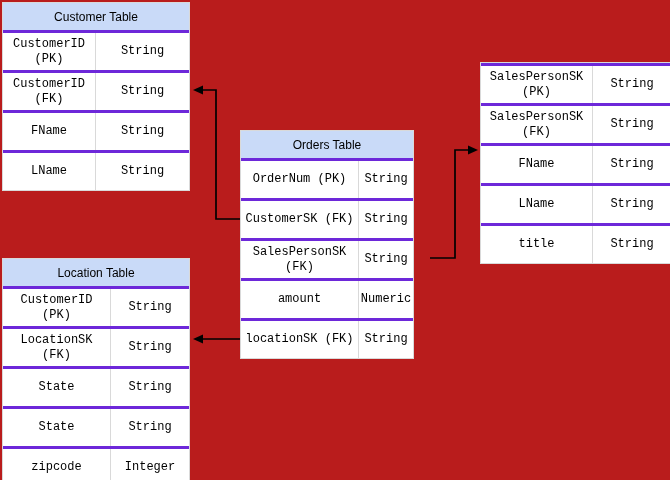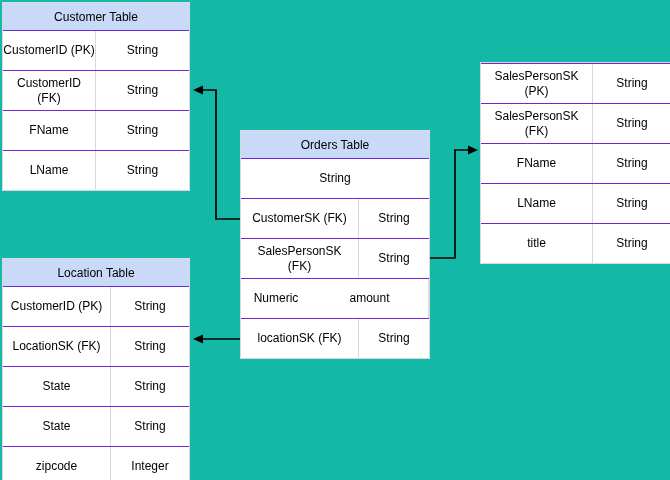--- a/index.html
+++ b/index.html
@@ -1,20 +1,20 @@
 <!DOCTYPE html>
 <html><head>
 <meta charset="utf-8">
 <style>
   html,body{margin:0;padding:0;background:#fff;}
   .canvas{
     position:relative;
     width:670px;height:480px;
     overflow:hidden;
-    background:#14b8a6;
+    background:#b91c1c;
     font-family:"Liberation Sans", sans-serif;
     font-size:12px;
     color:#000;
   }
   .tbl{
     position:absolute;
     box-sizing:border-box;
     border:1px solid #d9d9d9;
     background:#fff;
   }
@@ -22,21 +22,22 @@
     box-sizing:border-box;
     height:27px;
     background:#c9daf8;
     display:flex;align-items:center;justify-content:center;
     text-align:center;
   }
   .rw{
     box-sizing:border-box;
     display:flex;
     height:40px;
-    border-top:1px solid #6d28d9;
+    border-top:3px solid #6d28d9;
+    font-family:Liberation Mono, monospace;
   }
   .cl{
     box-sizing:border-box;
     display:flex;align-items:center;justify-content:center;
     text-align:center;
     white-space:pre-line;
     line-height:1.25;
     overflow:hidden;
   }
   .nm{width:var(--c1);border-right:1px solid #d9d9d9;}
@@ -79,37 +80,38 @@
     <div class="rw">
       <div class="cl nm">FName</div>
       <div class="cl tp">String</div>
     </div>
     <div class="rw">
       <div class="cl nm">LName</div>
       <div class="cl tp">String</div>
     </div>
   </div>
 
-  <div class="tbl" style="left:240px;top:130px;width:190px;--c1:118px;">
+  <div class="tbl" style="left:240px;top:130px;width:174px;--c1:118px;">
     <div class="hd">Orders Table</div>
     <div class="rw">
+      <div class="cl nm">OrderNum (PK)</div>
       <div class="cl tp">String</div>
     </div>
     <div class="rw">
       <div class="cl nm">CustomerSK (FK)</div>
       <div class="cl tp">String</div>
     </div>
     <div class="rw">
       <div class="cl nm">SalesPersonSK
 (FK)</div>
       <div class="cl tp">String</div>
     </div>
     <div class="rw">
+      <div class="cl nm">amount</div>
       <div class="cl tp">Numeric</div>
-      <div class="cl nm">amount</div>
     </div>
     <div class="rw">
       <div class="cl nm">locationSK (FK)</div>
       <div class="cl tp">String</div>
     </div>
   </div>
 
   <div class="tbl" style="left:480px;top:62px;width:192px;--c1:112px;">
     <div class="rw">
       <div class="cl nm">SalesPersonSK (PK)</div>

